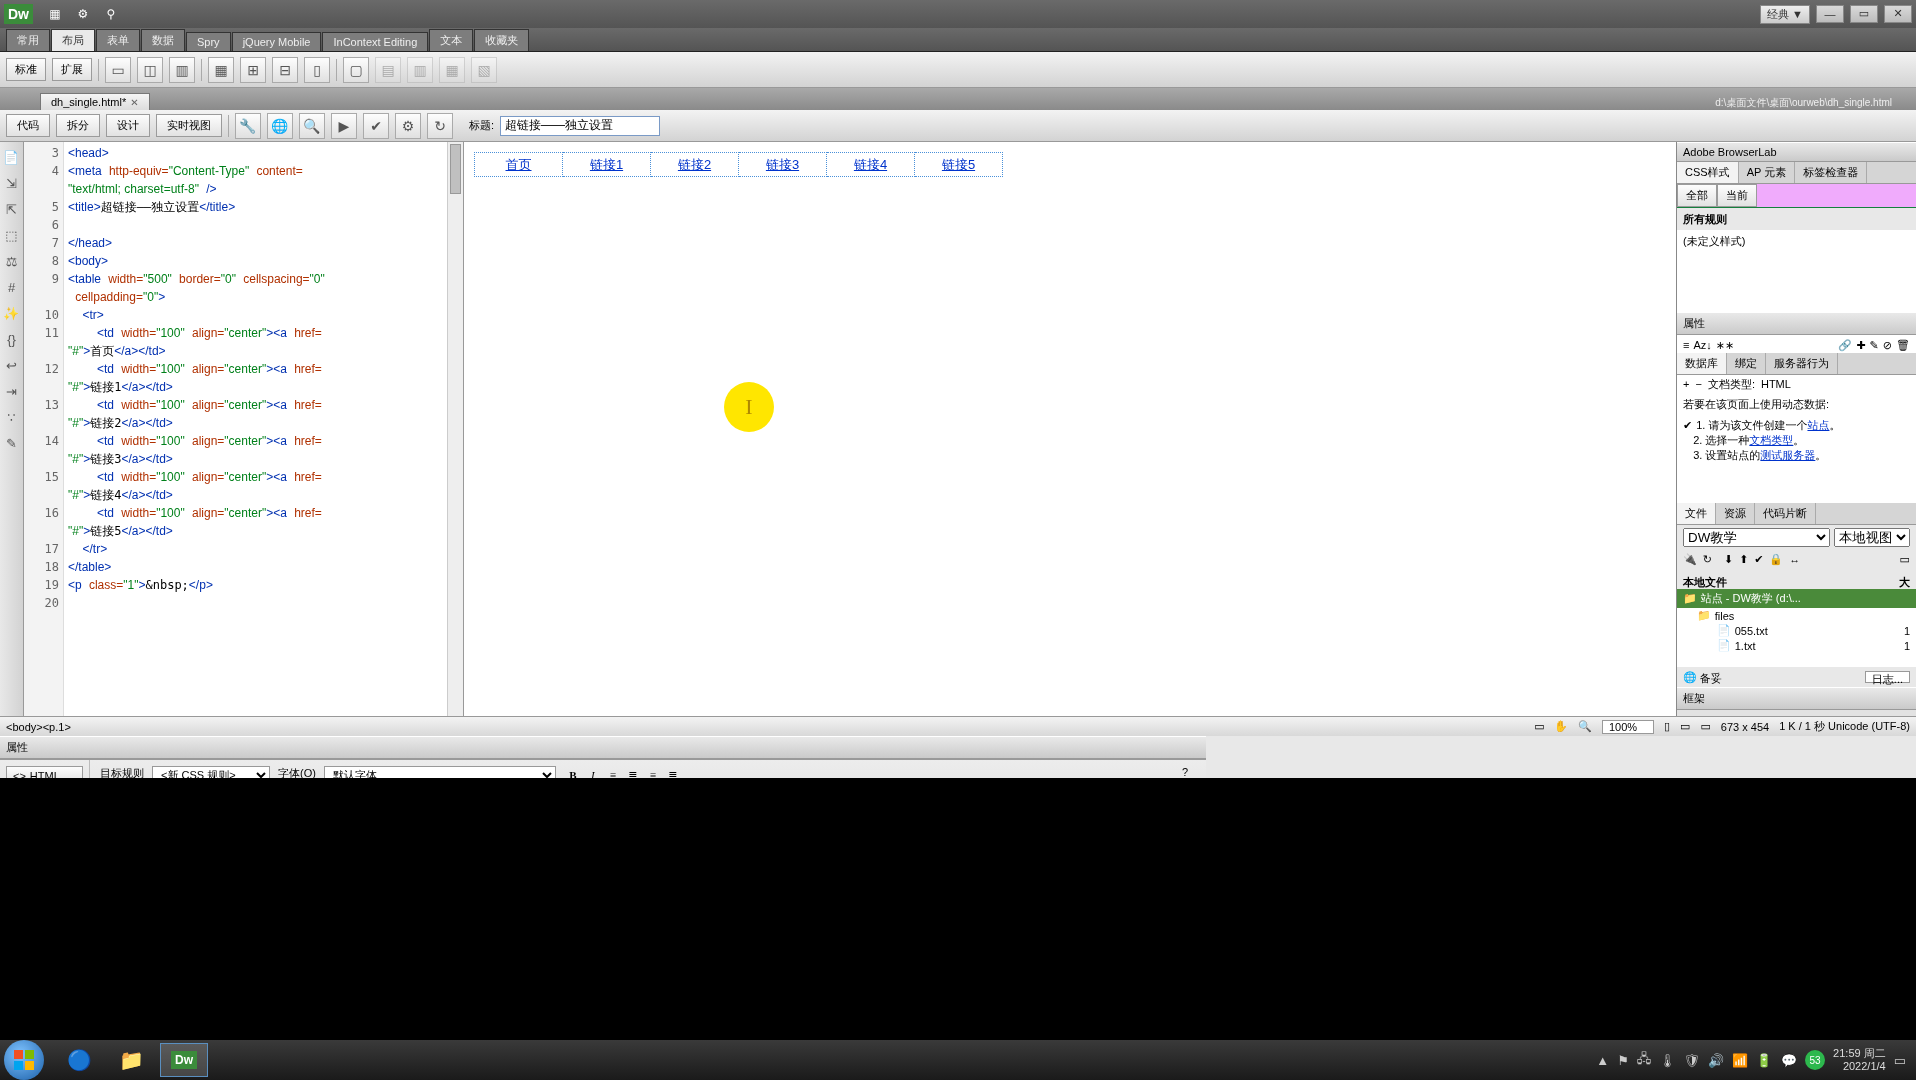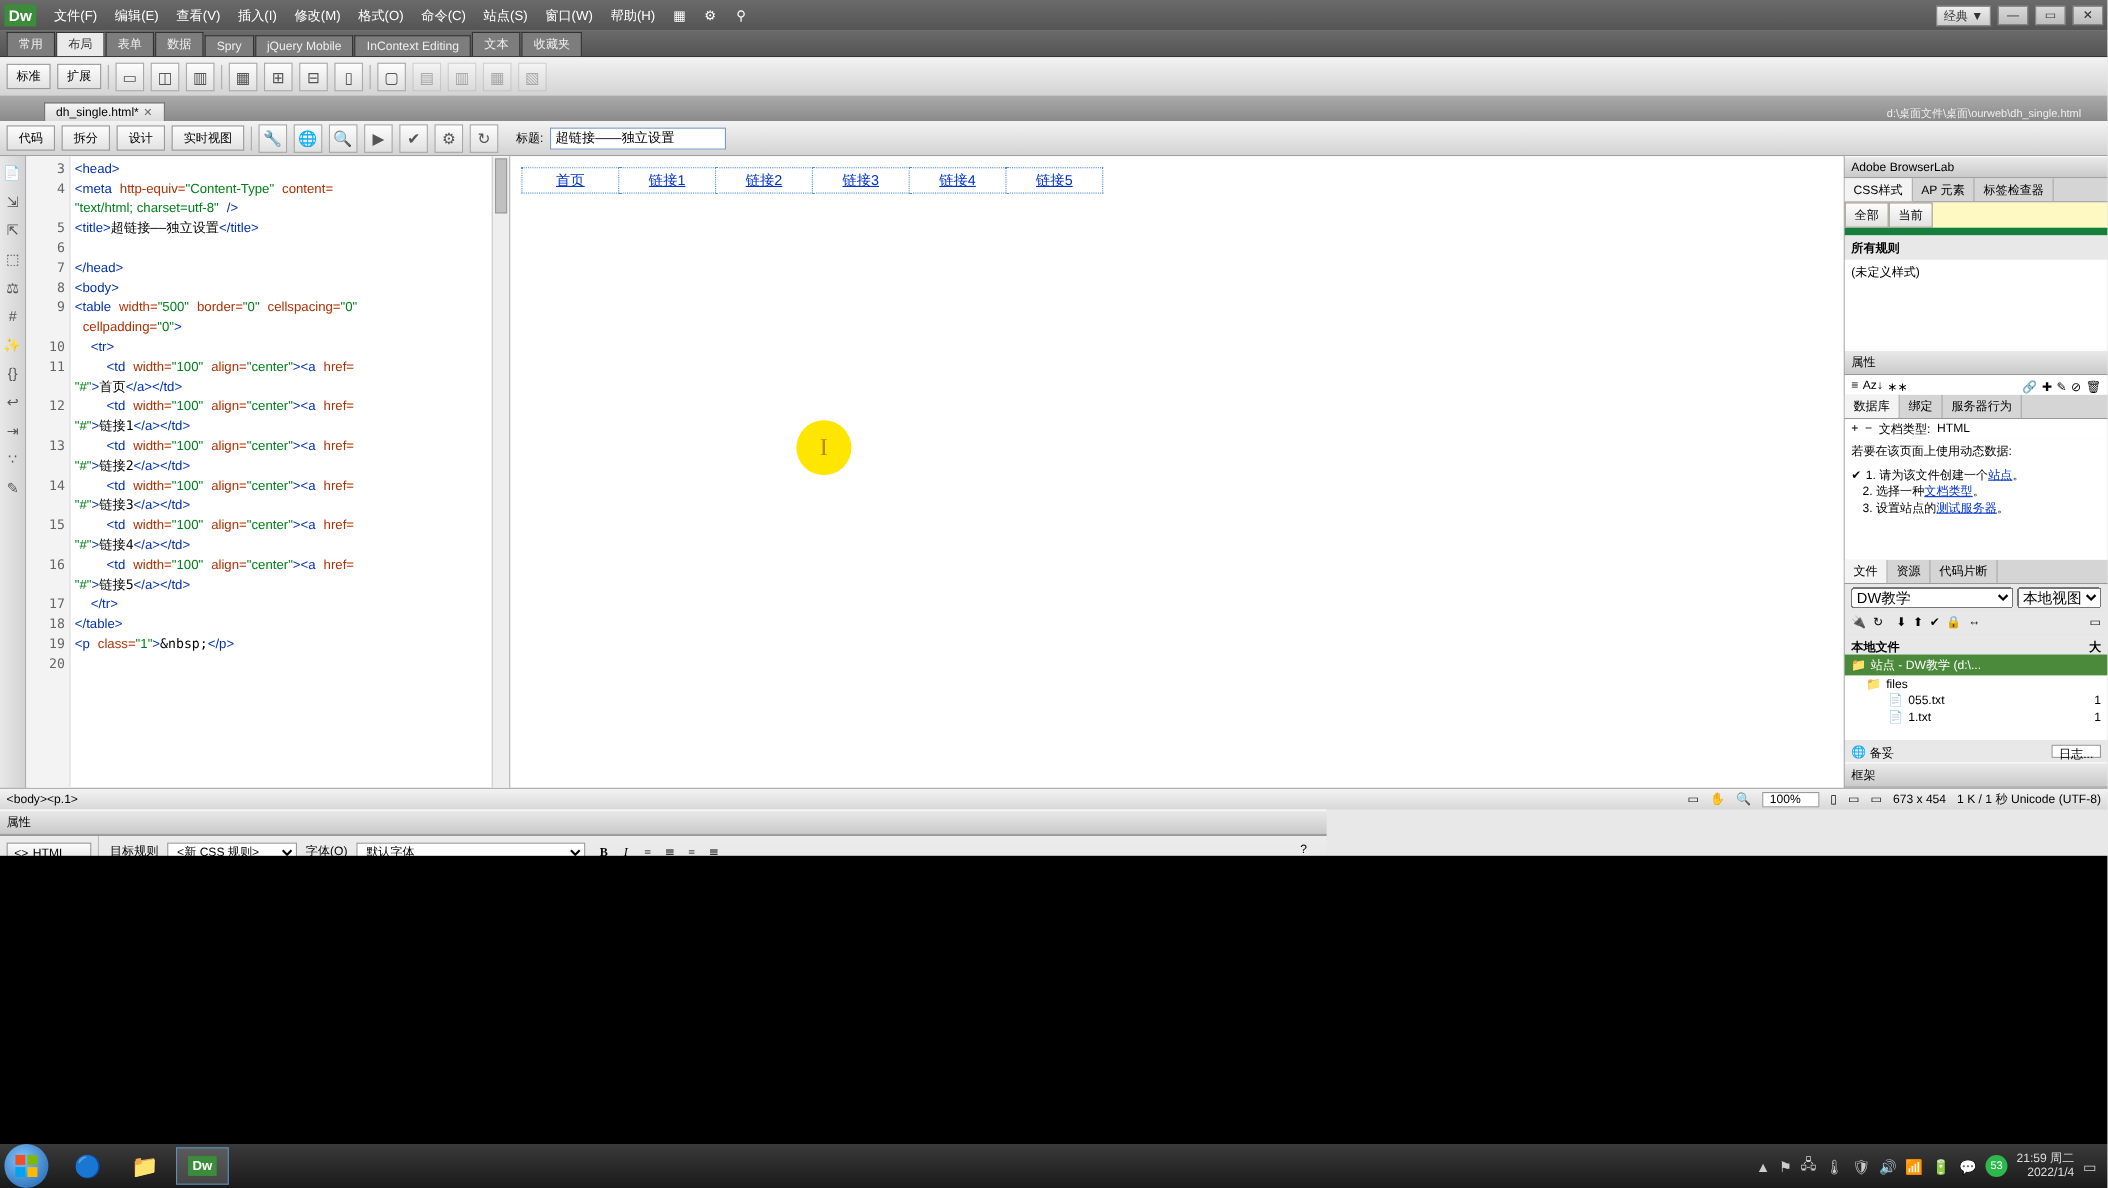--- a/index.html
+++ b/index.html
@@ -106,21 +106,20 @@
 .file-icon { color: #888; }
 .site-row { background: #4a8a3a; color: #fff; padding: 2px 6px; display: flex; align-items: center; gap: 4px; }
 </style>
 </head>
 <body>
 
 <div>
 
   <div class="titlebar">
     <span class="dw-logo">Dw</span>
-    <span id="menus"><span class="menu-item">文件(F)</span><span class="menu-item">编辑(E)</span><span class="menu-item">查看(V)</span><span class="menu-item">插入(I)</span><span class="menu-item">修改(M)</span><span class="menu-item">格式(O)</span><span class="menu-item">命令(C)</span><span class="menu-item">站点(S)</span><span class="menu-item">窗口(W)</span><span class="menu-item">帮助(H)</span></span>
     <span class="titlebar-icon">▦</span>
     <span class="titlebar-icon">⚙</span>
     <span class="titlebar-icon">⚲</span>
     <div class="titlebar-right">
       <span class="workspace-selector">经典 ▼</span>
       <span class="win-btn">—</span>
       <span class="win-btn">▭</span>
       <span class="win-btn">✕</span>
     </div>
   </div>
@@ -224,21 +223,21 @@
     </div>
 
     <div class="right-panels">
       <div class="panel-header">Adobe BrowserLab</div>
 
       <div class="panel-tabs">
         <span class="panel-tab active">CSS样式</span>
         <span class="panel-tab">AP 元素</span>
         <span class="panel-tab">标签检查器</span>
       </div>
-      <div style="display:flex;background:#fef9c3;border-bottom:7px solid #15803d">
+      <div style="display:flex;background:#f0abfc;border-bottom:1px solid #15803d">
         <span class="mode-btn" style="border-radius:0">全部</span>
         <span class="mode-btn" style="border-radius:0">当前</span>
       </div>
       <div class="panel-body" style="height:22px;font-weight:bold;background:#e8e8e8">所有规则</div>
       <div class="panel-body" style="height:82px">
         <span>(未定义样式)</span>
       </div>
       <div class="panel-header">属性</div>
       <div class="panel-body" style="height:18px;display:flex;gap:4px">
         <span>≡</span>
@@ -359,21 +358,21 @@
       <div class="prop-switch">
           <span>🎨</span>
           <span>CSS</span>
         </div>
     </div>
     <div class="prop-main">
       <div class="prop-row">
         <label>目标规则</label>
         <select style="width:118px"><option>&lt;新 CSS 规则&gt;</option></select>
         <label>字体(O)</label>
-        <select style="width:208px"><option>默认字体</option></select>
+        <select style="width:232px"><option>默认字体</option></select>
         <div class="format-icons">
           <span style="font-weight:bold">B</span>
           <span style="font-style:italic">I</span>
           <span>≡</span>
           <span>≣</span>
           <span>≡</span>
           <span>≣</span>
         </div>
       </div>
       <div class="prop-row">

